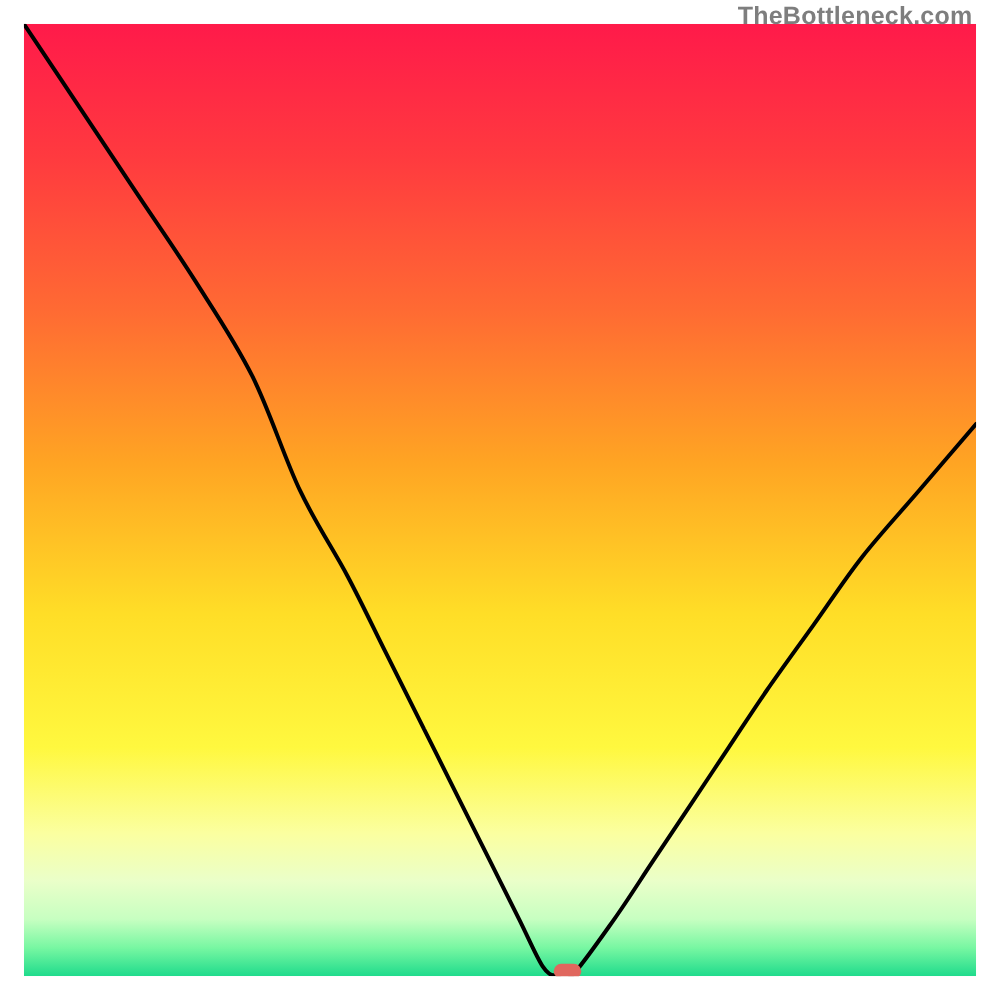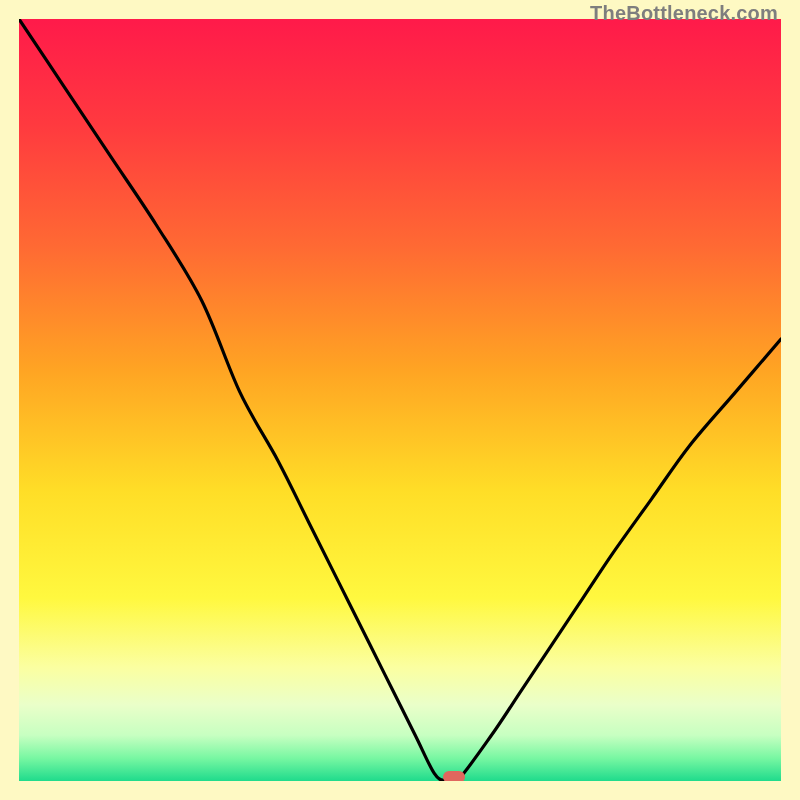--- a/index.html
+++ b/index.html
@@ -8,21 +8,21 @@
     width: 800px;
     height: 800px;
     background: #000;
     font-family: Arial, Helvetica, sans-serif;
     overflow: hidden;
   }
   .frame {
     position: relative;
     width: 800px;
     height: 800px;
-    background: #fef9c3;
+    background: #ffffff;
   }
   .plot-area {
     position: absolute;
     left: 19px;
     top: 19px;
     width: 762px;
     height: 762px;
     overflow: hidden;
   }
   .gradient-bg {

